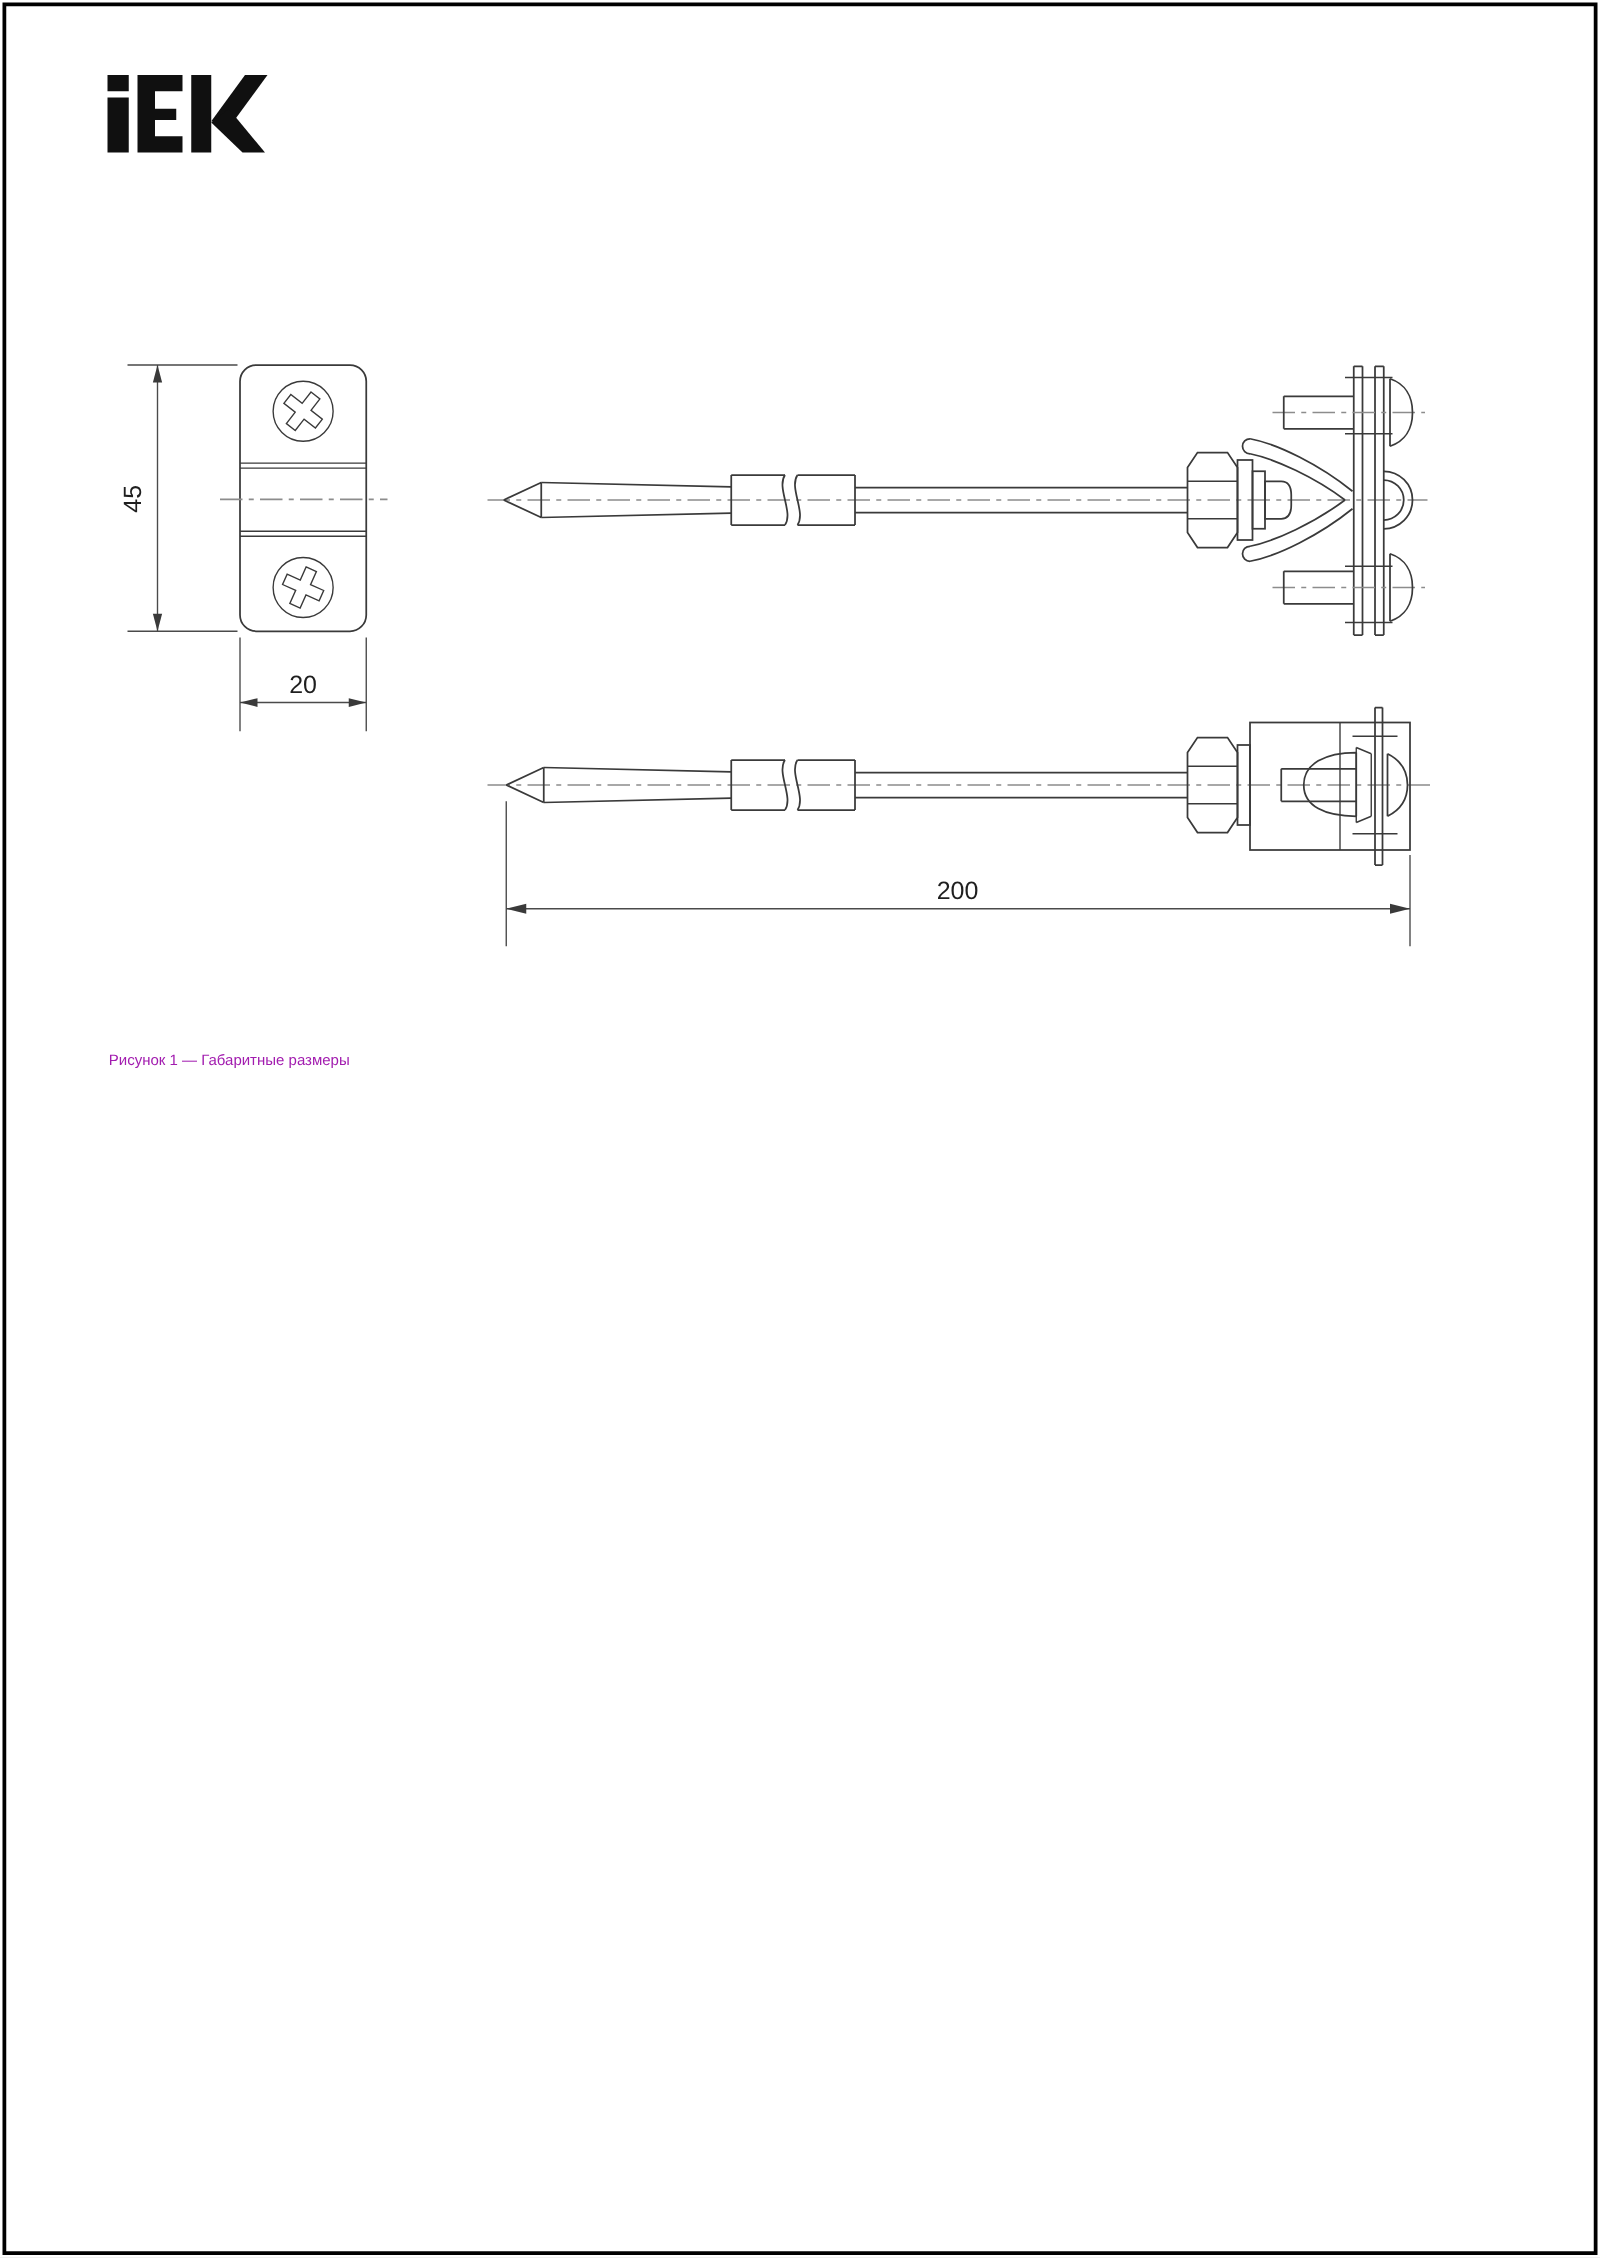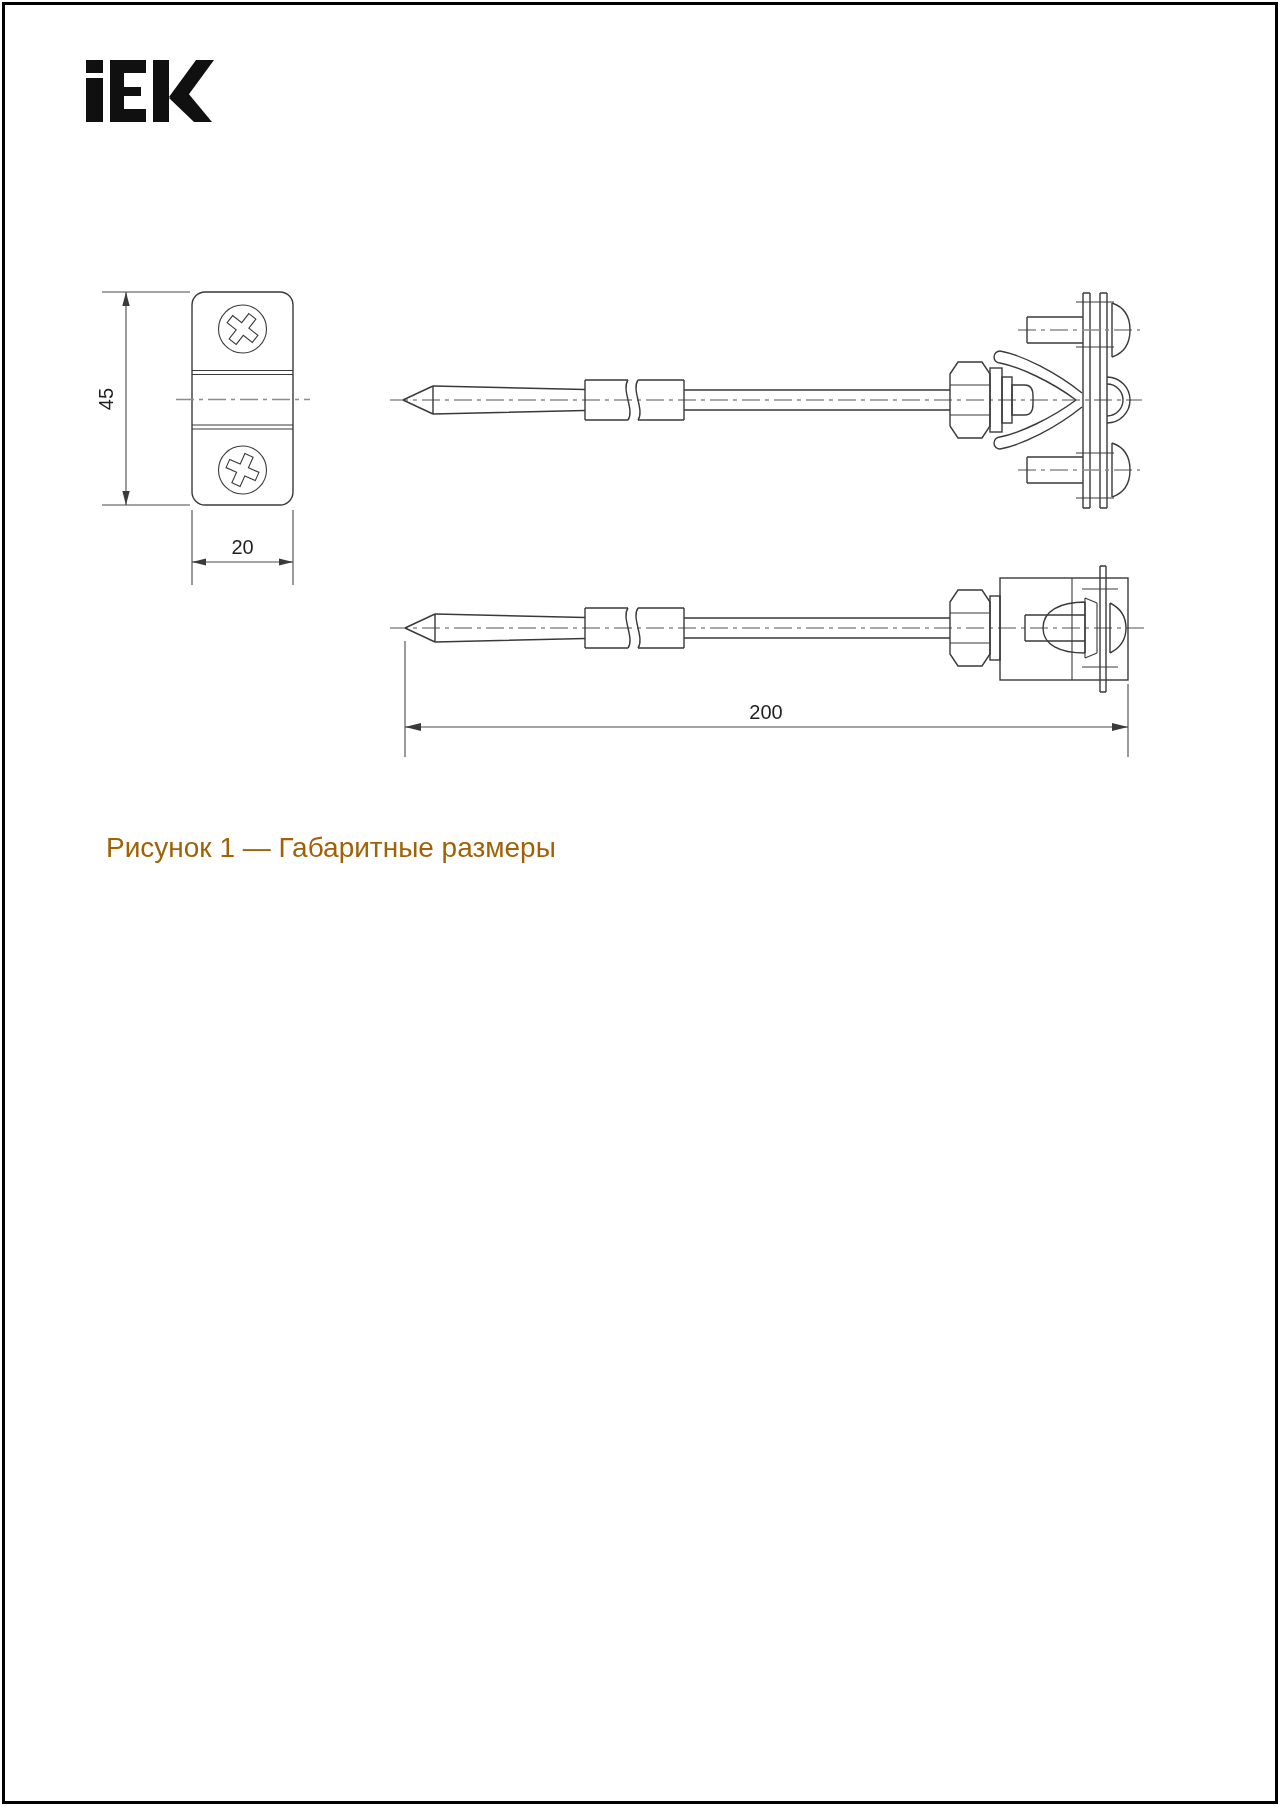--- a/index.html
+++ b/index.html
@@ -22,22 +22,22 @@
   .olt { stroke:#3a3a3a; stroke-width:1.1; fill:none; }
   .cl  { stroke:#8c8c8c; stroke-width:1.3; fill:none; stroke-dasharray:18 5 4 5; }
   .dl  { stroke:#4a4a4a; stroke-width:1.1; fill:none; }
   .ar  { fill:#3a3a3a; stroke:none; }
   .logo-fill { fill:#101010; stroke:none; }
   .dim-text {
     font-family:"Liberation Sans", sans-serif;
     font-size:20px; fill:#1f1f1f;
   }
   .caption {
-    position:absolute; left:106px; top:836px;
-    font-size:28px; line-height:24px; color:#a16207;
+    position:absolute; left:87px; top:836px;
+    font-size:12px; line-height:24px; color:#a21caf;
   }
 </style>
 </head>
 <body>
 
 <div class="page">
   <div class="frame"></div>
 
   <svg class="drawing-svg" width="1280" height="900" viewBox="0 0 1280 900">
 

